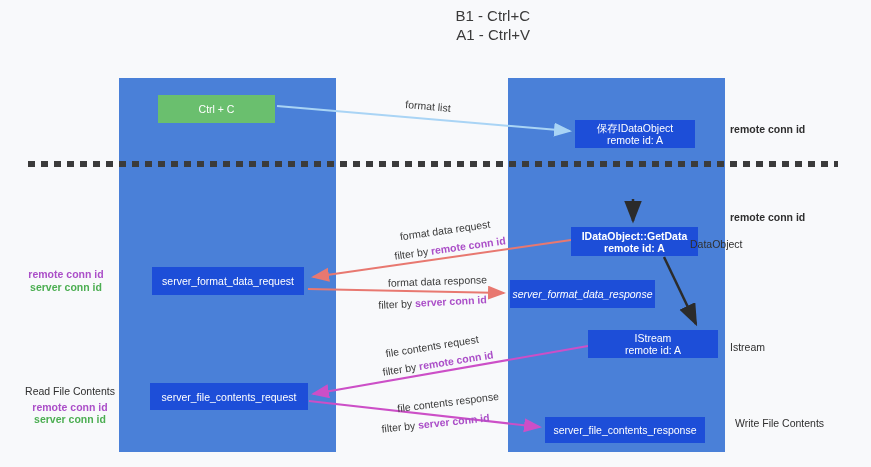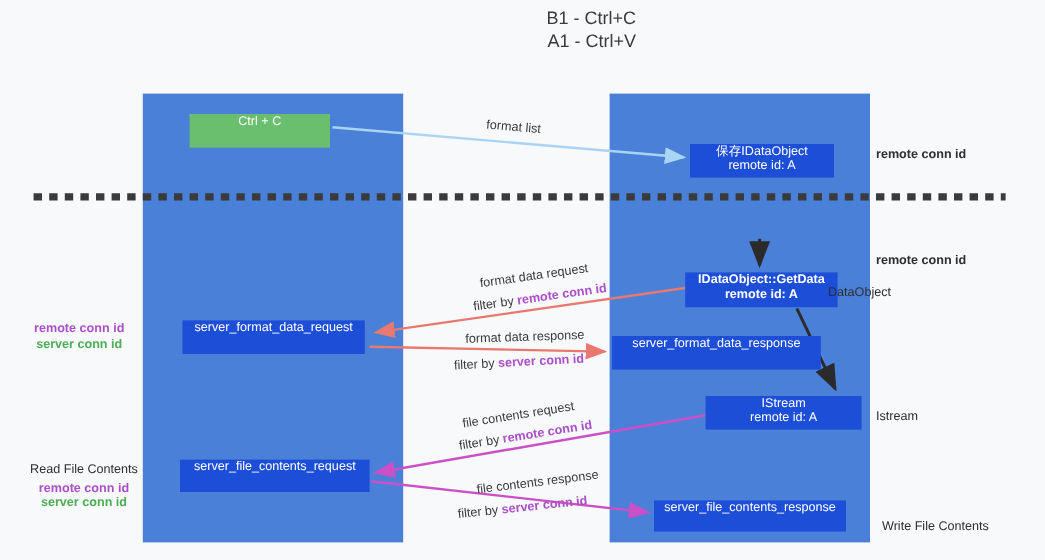--- a/index.html
+++ b/index.html
@@ -1,20 +1,20 @@
 <!DOCTYPE html>
 <html><head>
 <meta charset="utf-8">
 <style>
   html,body{margin:0;padding:0;background:#f8f9fb;font-family:"Liberation Sans",sans-serif;}
   .canvas{position:relative;width:871px;height:467px;background:#f8f9fb;overflow:hidden;}
   .title{position:absolute;left:330px;top:6px;width:200px;text-align:right;color:#3a3a3a;font-size:15px;line-height:19px;}
   .lane-header{position:absolute;width:120px;text-align:center;color:#1d4ed8;font-size:16px;line-height:13px;margin-top:39px;}
   .lane{position:absolute;top:78px;width:217px;height:374px;background:#4a80d8;}
-  .node{position:absolute;display:flex;flex-direction:column;align-items:center;justify-content:flex-start;color:#fff;font-size:10.5px;line-height:12px;text-align:center;}
+  .node{position:absolute;display:flex;flex-direction:column;align-items:center;justify-content:center;color:#fff;font-size:10.5px;line-height:12px;text-align:center;}
   .green{background:#6abf6e;}
   .orange{background:#1d4ed8;}
   .arrow-label{position:absolute;color:#3a3a3a;font-size:10.5px;white-space:nowrap;text-align:center;}
   .k-purple{color:#ab4fc8;font-weight:bold;}
   .k-green{color:#4cae52;font-weight:bold;}
   .side-label{position:absolute;font-size:10.5px;color:#2f2f2f;white-space:nowrap;}
   .side-label.bold{font-weight:bold;}
   .left-block{position:absolute;width:120px;text-align:center;font-size:10.5px;line-height:12.5px;}
   svg.overlay{position:absolute;left:0;top:0;pointer-events:none;}
 </style>
@@ -73,21 +73,21 @@
 
   <div class="node orange" style="left:571px;top:227px;width:127px;height:29px;font-weight:bold;">
     <div>IDataObject::GetData</div>
     <div>remote id: A</div>
   </div>
 
   <div class="node orange" style="left:152px;top:267px;width:152px;height:28px;">
     <div>server_format_data_request</div>
   </div>
 
-  <div class="node orange" style="left:510px;top:280px;width:174px;height:28px;">
+  <div class="node orange" style="left:510px;top:280px;width:145px;height:28px;font-style:italic;">
     <div>server_format_data_response</div>
   </div>
 
   <div class="node orange" style="left:588px;top:330px;width:130px;height:28px;">
     <div>IStream</div>
     <div>remote id: A</div>
   </div>
 
   <div class="node orange" style="left:545px;top:417px;width:160px;height:26px;">
     <div>server_file_contents_response</div>
@@ -116,21 +116,21 @@
 
   <div class="arrow-label" style="left:393px;top:396px;width:110px;transform:rotate(-7deg);">file contents response</div>
   <div class="arrow-label" style="left:378px;top:417px;width:115px;transform:rotate(-6deg);">
     <span>filter by </span><span class="k-purple">server conn id</span>
   </div>
 
   <div class="side-label bold k-purple" style="left:730px;top:123px;">remote conn id</div>
   <div class="side-label bold k-purple" style="left:730px;top:211px;">remote conn id</div>
   <div class="side-label" style="left:690px;top:238px;">DataObject</div>
   <div class="side-label" style="left:730px;top:341px;">Istream</div>
-  <div class="side-label" style="left:735px;top:433px;">Write File Contents</div>
+  <div class="side-label" style="left:735px;top:417px;">Write File Contents</div>
 
   <div class="left-block" style="left:6px;top:268px;">
     <div class="k-purple">remote conn id</div>
     <div class="k-green">server conn id</div>
   </div>
   <div class="left-block" style="left:10px;top:385px;">
     <div style="color:#2f2f2f;">Read File Contents</div>
     <div class="k-purple" style="margin-top:3px;">remote conn id</div>
     <div class="k-green">server conn id</div>
   </div>

